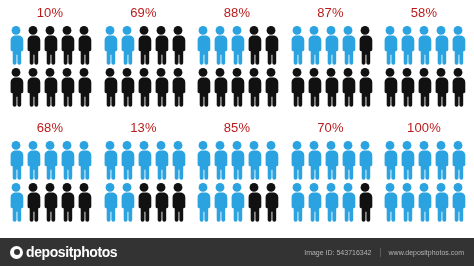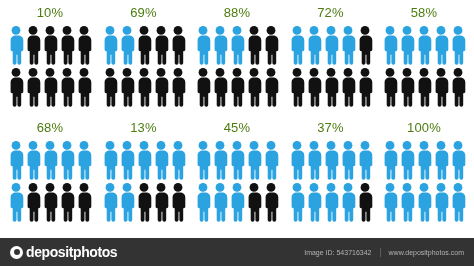--- a/index.html
+++ b/index.html
@@ -47,21 +47,21 @@
   .group {
     display: flex;
     flex-direction: column;
     align-items: center;
     width: 92px;
   }
 
   .group-label {
     font-size: 13px;
     font-weight: 400;
-    color: #4d7c0f;
+    color: #b91c1c;
     letter-spacing: 0.2px;
     line-height: 1;
     margin-bottom: 6px;
     font-family: "Liberation Sans", sans-serif;
     white-space: nowrap;
   }
 
   .people-grid {
     display: flex;
     flex-direction: column;
@@ -399,21 +399,21 @@
               <span class="person">
                 <svg viewBox="0 0 16 40" xmlns="http://www.w3.org/2000/svg" aria-hidden="true">
                   <circle cx="8" cy="5.4" r="4.4" fill="#111111"></circle>
                   <path fill="#111111" d="M8 10.6c-3.1 0-5.4 1.9-5.4 4.9v9.1c0 1.0 0.7 1.6 1.6 1.6h0.5v11.5c0 1.2 0.8 2 1.9 2s1.9-0.8 1.9-2v-8.0h0.9v8.0c0 1.2 0.8 2 1.9 2s1.9-0.8 1.9-2v-11.5h0.5c0.9 0 1.6-0.6 1.6-1.6v-9.1c0-3.0-2.3-4.9-5.4-4.9z"></path>
                 </svg>
               </span>
             </div>
           </div>
         </div>
         <div class="group">
-          <div class="group-label">72%</div>
+          <div class="group-label">87%</div>
           <div class="people-grid">
             <div class="people-line">
               <span class="person">
                 <svg viewBox="0 0 16 40" xmlns="http://www.w3.org/2000/svg" aria-hidden="true">
                   <circle cx="8" cy="5.4" r="4.4" fill="#2AA3E0"></circle>
                   <path fill="#2AA3E0" d="M8 10.6c-3.1 0-5.4 1.9-5.4 4.9v9.1c0 1.0 0.7 1.6 1.6 1.6h0.5v11.5c0 1.2 0.8 2 1.9 2s1.9-0.8 1.9-2v-8.0h0.9v8.0c0 1.2 0.8 2 1.9 2s1.9-0.8 1.9-2v-11.5h0.5c0.9 0 1.6-0.6 1.6-1.6v-9.1c0-3.0-2.3-4.9-5.4-4.9z"></path>
                 </svg>
               </span>
               <span class="person">
                 <svg viewBox="0 0 16 40" xmlns="http://www.w3.org/2000/svg" aria-hidden="true">
@@ -677,21 +677,21 @@
               <span class="person">
                 <svg viewBox="0 0 16 40" xmlns="http://www.w3.org/2000/svg" aria-hidden="true">
                   <circle cx="8" cy="5.4" r="4.4" fill="#111111"></circle>
                   <path fill="#111111" d="M8 10.6c-3.1 0-5.4 1.9-5.4 4.9v9.1c0 1.0 0.7 1.6 1.6 1.6h0.5v11.5c0 1.2 0.8 2 1.9 2s1.9-0.8 1.9-2v-8.0h0.9v8.0c0 1.2 0.8 2 1.9 2s1.9-0.8 1.9-2v-11.5h0.5c0.9 0 1.6-0.6 1.6-1.6v-9.1c0-3.0-2.3-4.9-5.4-4.9z"></path>
                 </svg>
               </span>
             </div>
           </div>
         </div>
         <div class="group">
-          <div class="group-label">45%</div>
+          <div class="group-label">85%</div>
           <div class="people-grid">
             <div class="people-line">
               <span class="person">
                 <svg viewBox="0 0 16 40" xmlns="http://www.w3.org/2000/svg" aria-hidden="true">
                   <circle cx="8" cy="5.4" r="4.4" fill="#2AA3E0"></circle>
                   <path fill="#2AA3E0" d="M8 10.6c-3.1 0-5.4 1.9-5.4 4.9v9.1c0 1.0 0.7 1.6 1.6 1.6h0.5v11.5c0 1.2 0.8 2 1.9 2s1.9-0.8 1.9-2v-8.0h0.9v8.0c0 1.2 0.8 2 1.9 2s1.9-0.8 1.9-2v-11.5h0.5c0.9 0 1.6-0.6 1.6-1.6v-9.1c0-3.0-2.3-4.9-5.4-4.9z"></path>
                 </svg>
               </span>
               <span class="person">
                 <svg viewBox="0 0 16 40" xmlns="http://www.w3.org/2000/svg" aria-hidden="true">
@@ -746,21 +746,21 @@
               <span class="person">
                 <svg viewBox="0 0 16 40" xmlns="http://www.w3.org/2000/svg" aria-hidden="true">
                   <circle cx="8" cy="5.4" r="4.4" fill="#111111"></circle>
                   <path fill="#111111" d="M8 10.6c-3.1 0-5.4 1.9-5.4 4.9v9.1c0 1.0 0.7 1.6 1.6 1.6h0.5v11.5c0 1.2 0.8 2 1.9 2s1.9-0.8 1.9-2v-8.0h0.9v8.0c0 1.2 0.8 2 1.9 2s1.9-0.8 1.9-2v-11.5h0.5c0.9 0 1.6-0.6 1.6-1.6v-9.1c0-3.0-2.3-4.9-5.4-4.9z"></path>
                 </svg>
               </span>
             </div>
           </div>
         </div>
         <div class="group">
-          <div class="group-label">37%</div>
+          <div class="group-label">70%</div>
           <div class="people-grid">
             <div class="people-line">
               <span class="person">
                 <svg viewBox="0 0 16 40" xmlns="http://www.w3.org/2000/svg" aria-hidden="true">
                   <circle cx="8" cy="5.4" r="4.4" fill="#2AA3E0"></circle>
                   <path fill="#2AA3E0" d="M8 10.6c-3.1 0-5.4 1.9-5.4 4.9v9.1c0 1.0 0.7 1.6 1.6 1.6h0.5v11.5c0 1.2 0.8 2 1.9 2s1.9-0.8 1.9-2v-8.0h0.9v8.0c0 1.2 0.8 2 1.9 2s1.9-0.8 1.9-2v-11.5h0.5c0.9 0 1.6-0.6 1.6-1.6v-9.1c0-3.0-2.3-4.9-5.4-4.9z"></path>
                 </svg>
               </span>
               <span class="person">
                 <svg viewBox="0 0 16 40" xmlns="http://www.w3.org/2000/svg" aria-hidden="true">

